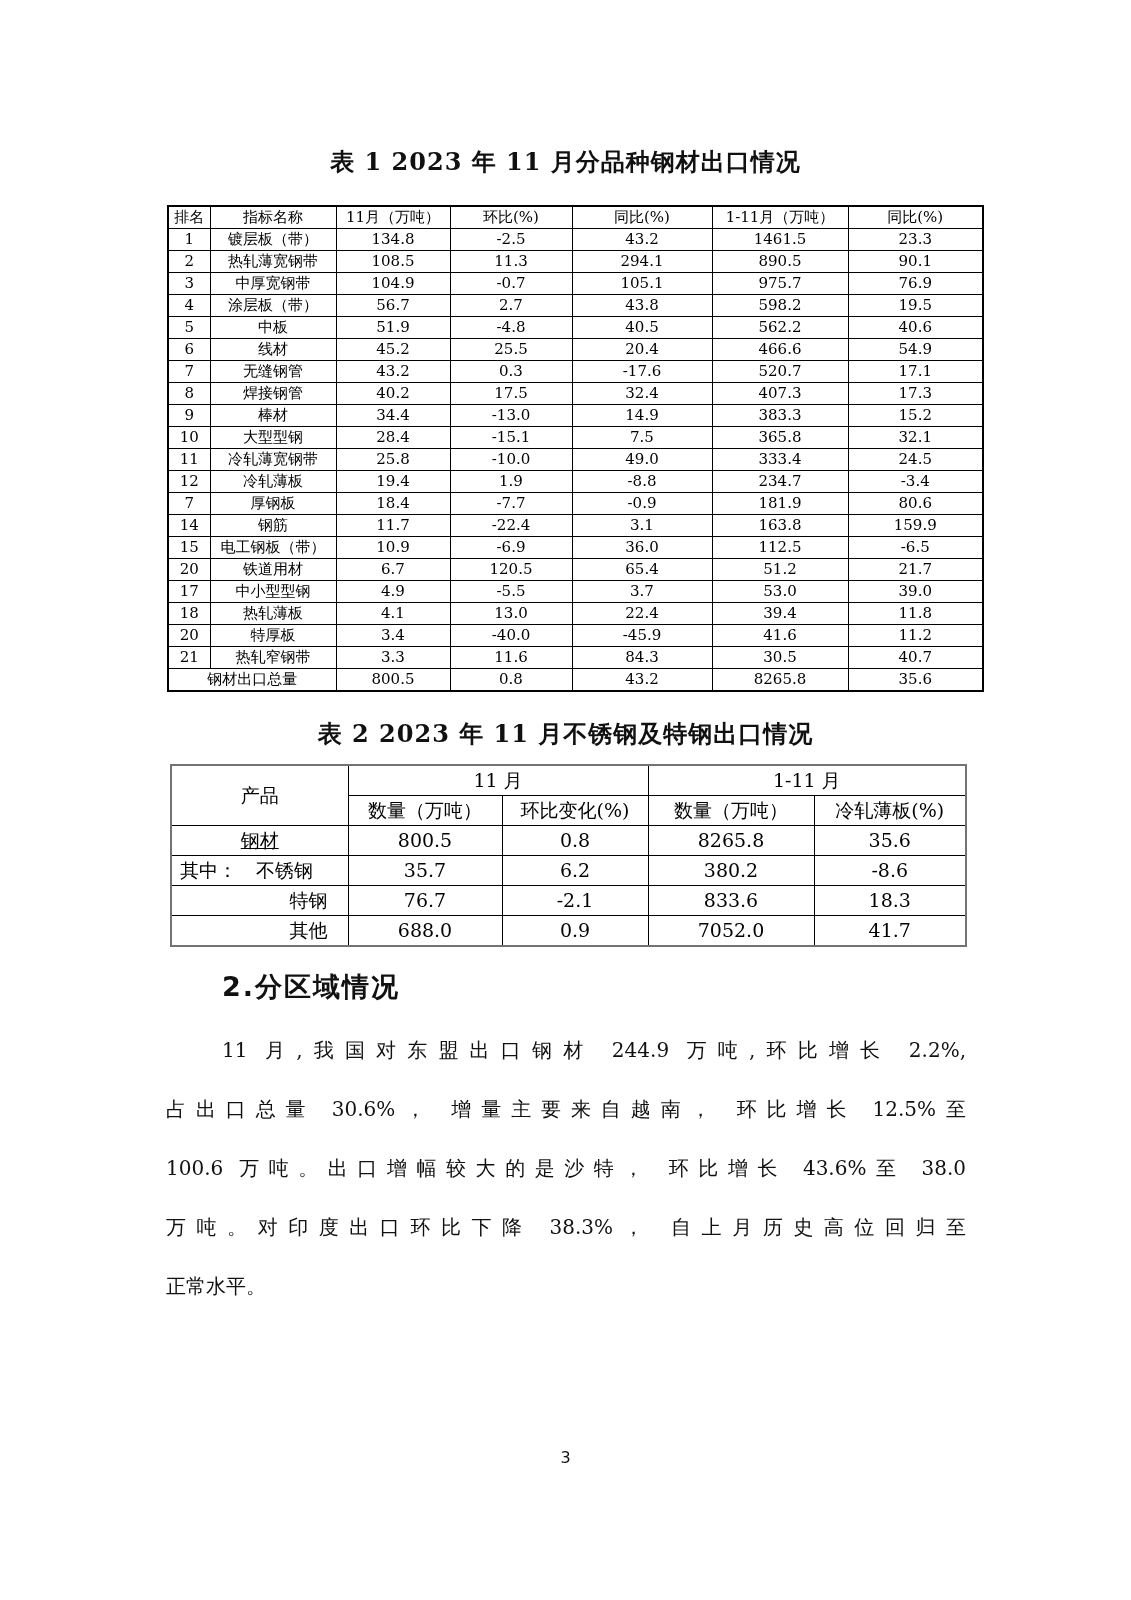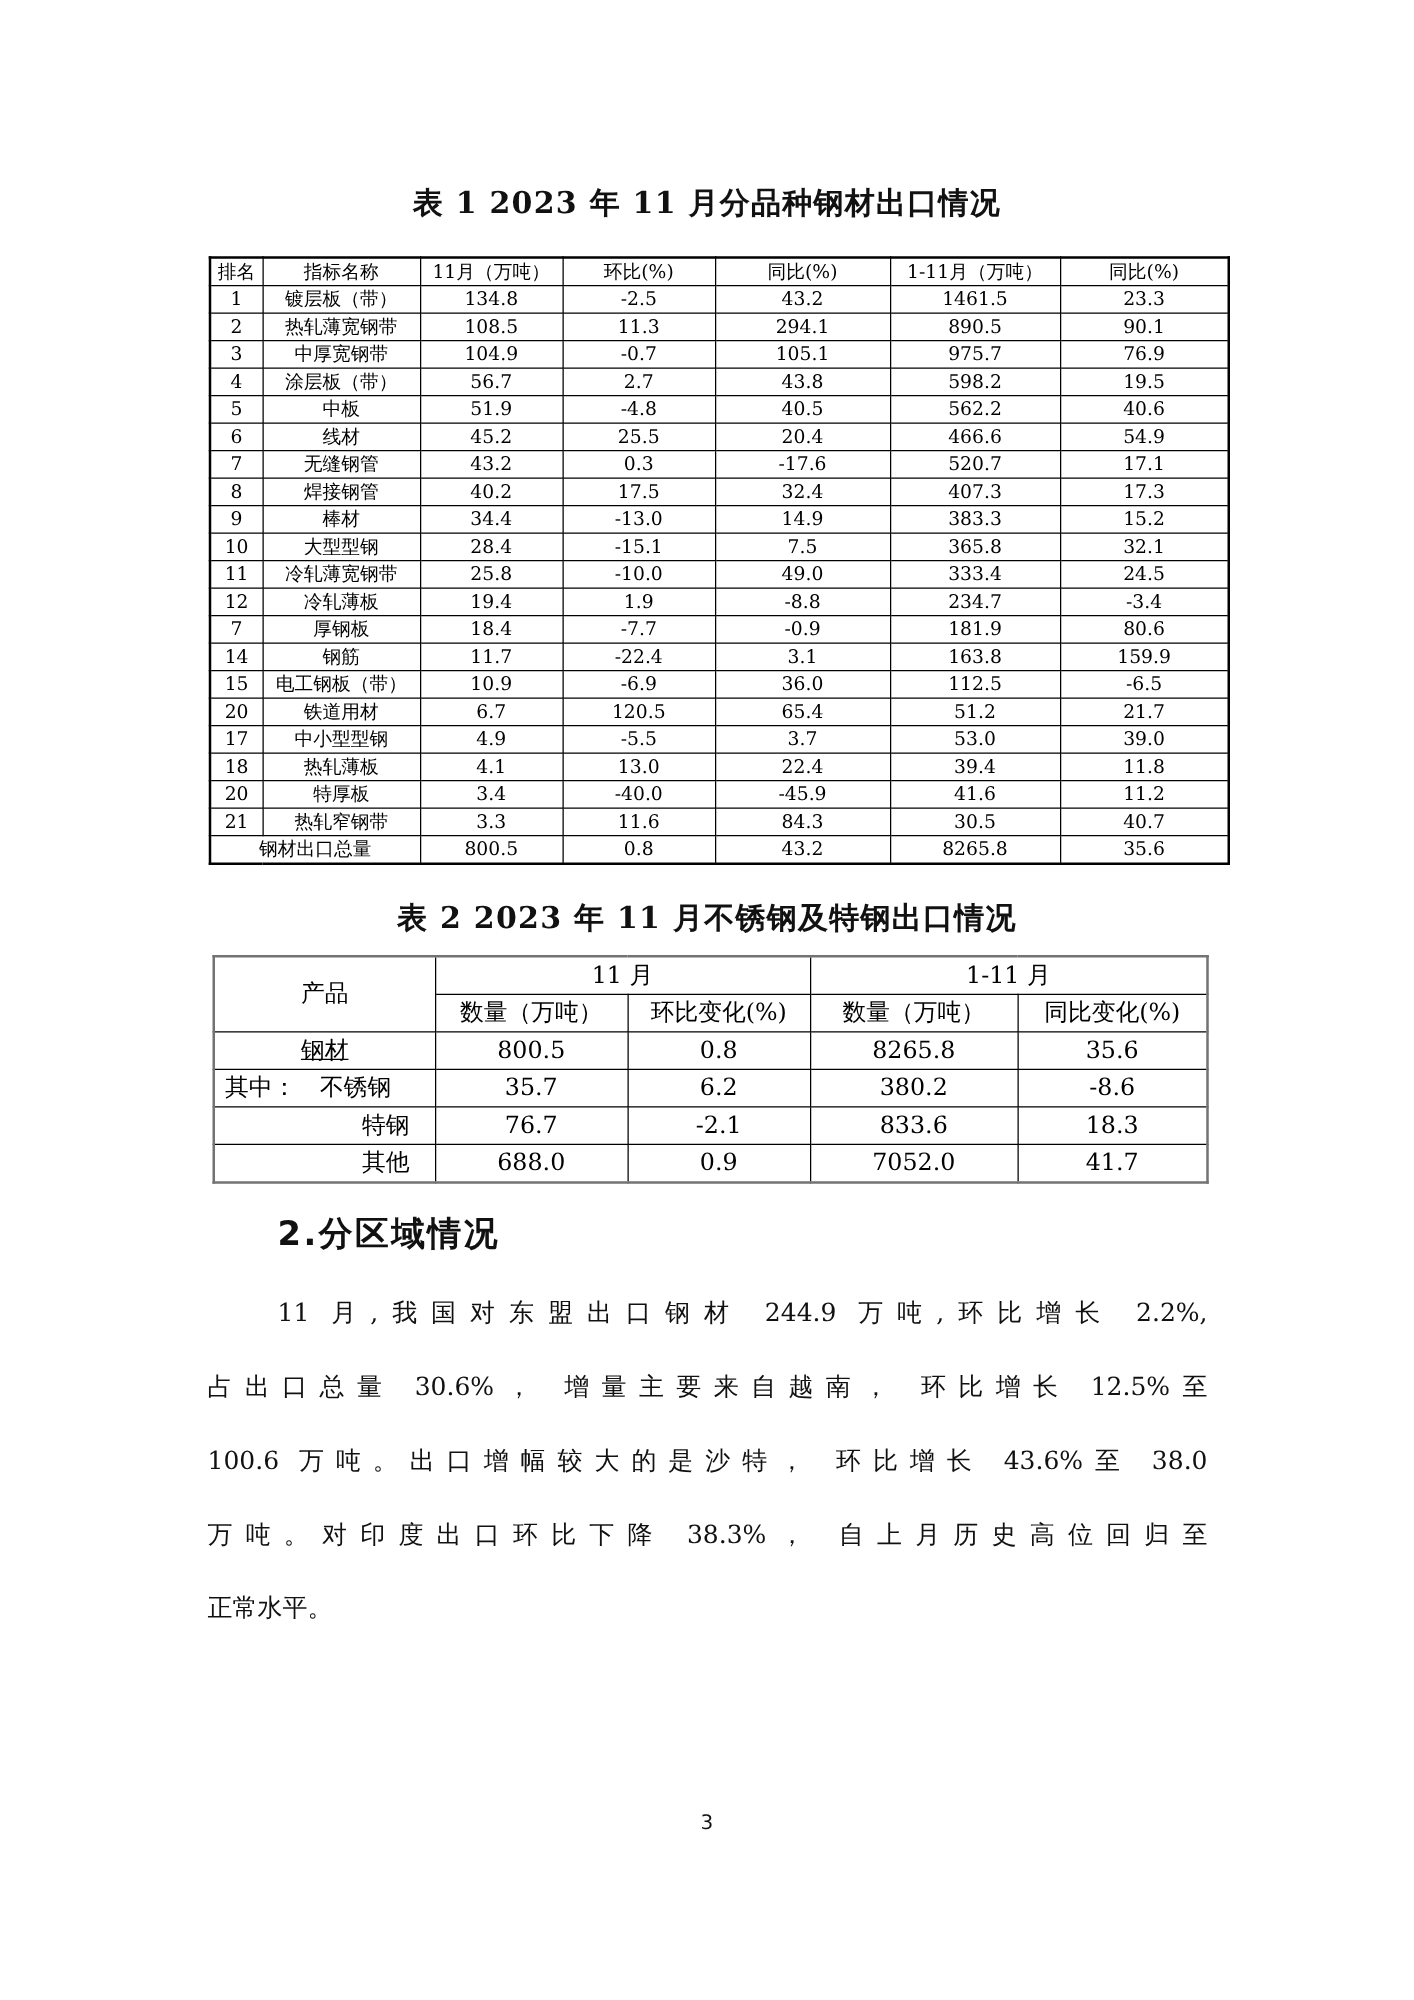--- a/index.html
+++ b/index.html
@@ -328,21 +328,21 @@
     <thead>
       <tr>
         <th rowspan="2">产品</th>
         <th colspan="2">11 月</th>
         <th colspan="2">1-11 月</th>
       </tr>
       <tr>
         <th>数量（万吨）</th>
         <th>环比变化(%)</th>
         <th>数量（万吨）</th>
-        <th>同比变化(%)</th>
+        <th>冷轧薄板(%)</th>
       </tr>
     </thead>
     <tbody>
         <tr>
           <td class="align-center">钢材</td>
           <td>800.5</td>
           <td>0.8</td>
           <td>8265.8</td>
           <td>35.6</td>
         </tr>

